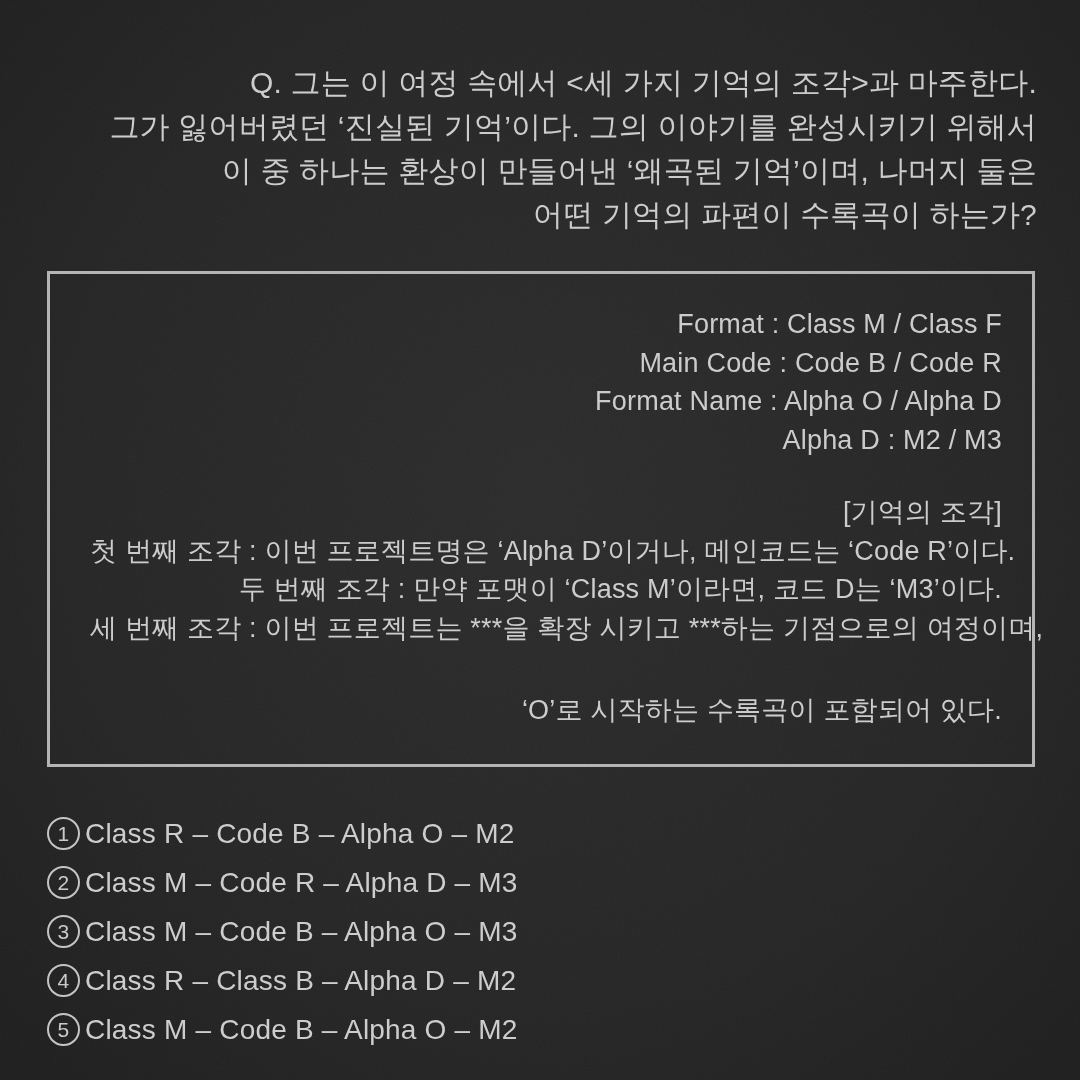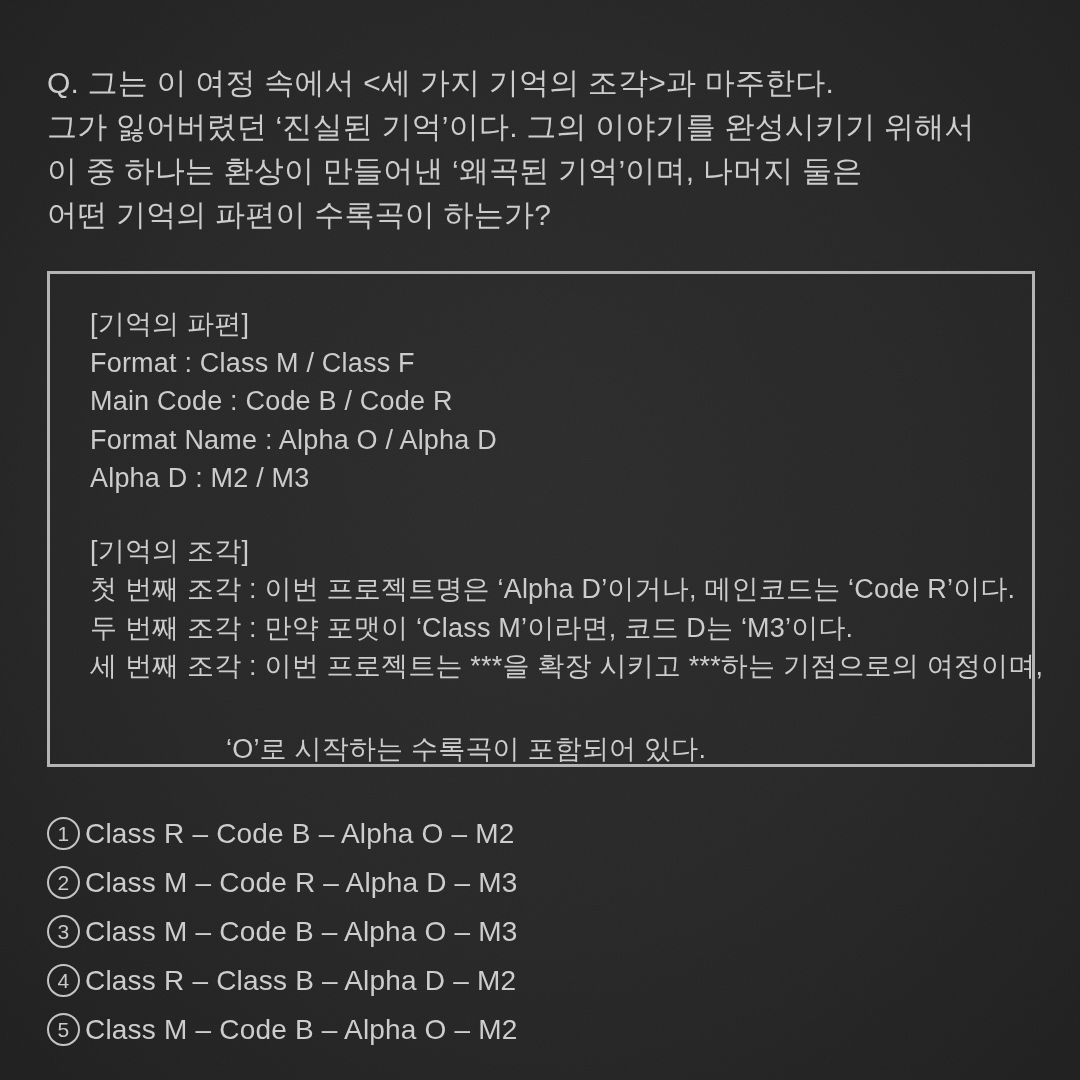--- a/index.html
+++ b/index.html
@@ -3,20 +3,21 @@
 <meta charset="utf-8">
 <style>
   html,body{margin:0;padding:0;background:#151515;}
   .page{
     position:relative;
     width:1080px;height:1080px;
     overflow:hidden;
     background:radial-gradient(ellipse at 50% 46%, #2c2c2c 0%, #272727 55%, #1f1f1f 100%);
     font-family:"Liberation Sans","DejaVu Sans",sans-serif;
     color:#cccccc;
+    text-align:right;
   }
   .grain{
     position:absolute;inset:0;width:100%;height:100%;
     mix-blend-mode:soft-light;opacity:.55;
     pointer-events:none;z-index:5;
   }
   .content{position:absolute;inset:0;z-index:2;}
   .question{
     position:absolute;left:47px;top:61px;width:990px;
     font-size:30px;line-height:44px;letter-spacing:.2px;
@@ -61,21 +62,20 @@
   <div class="content">
 
     <div class="question">
       <div>Q. 그는 이 여정 속에서 &lt;세 가지 기억의 조각&gt;과 마주한다.</div>
       <div>그가 잃어버렸던 ‘진실된 기억’이다. 그의 이야기를 완성시키기 위해서</div>
       <div>이 중 하나는 환상이 만들어낸 ‘왜곡된 기억’이며, 나머지 둘은</div>
       <div>어떤 기억의 파편이 수록곡이 하는가?</div>
     </div>
 
     <div class="memory-box">
-      <div class="bline">[기억의 파편]</div>
       <div class="bline">Format : Class M / Class F</div>
       <div class="bline">Main Code : Code B / Code R</div>
       <div class="bline">Format Name : Alpha O / Alpha D</div>
       <div class="bline">Alpha D : M2 / M3</div>
 
       <div class="section-gap"></div>
 
       <div class="bline">[기억의 조각]</div>
       <div class="bline">첫 번째 조각 : 이번 프로젝트명은 ‘Alpha D’이거나, 메인코드는 ‘Code R’이다.</div>
       <div class="bline">두 번째 조각 : 만약 포맷이 ‘Class M’이라면, 코드 D는 ‘M3’이다.</div>

